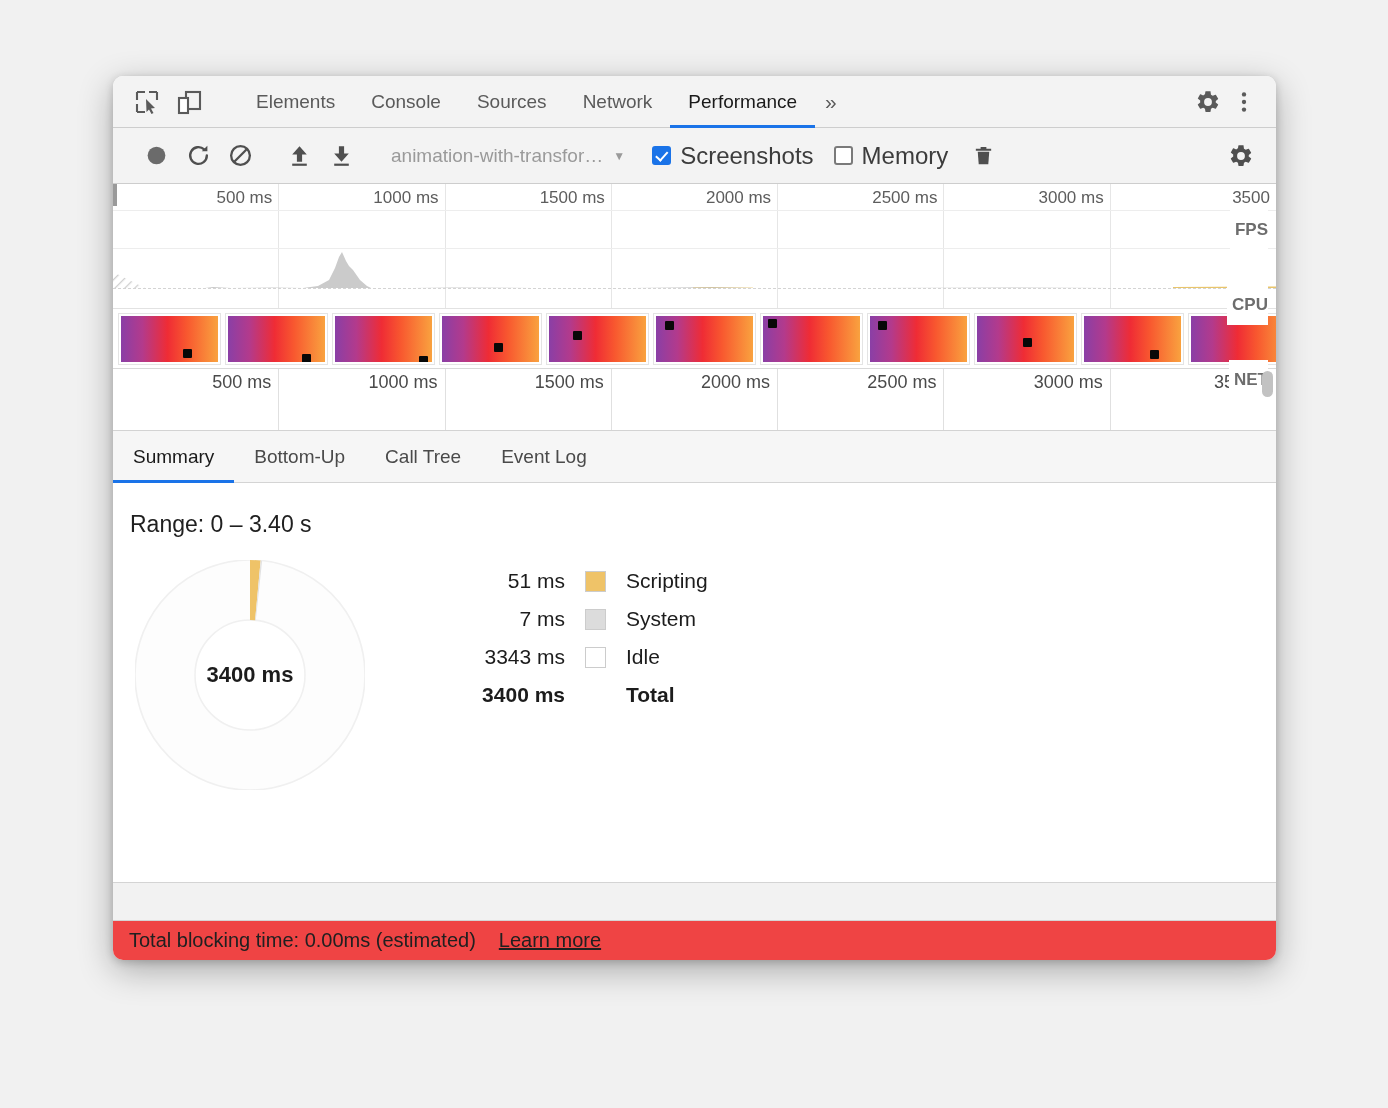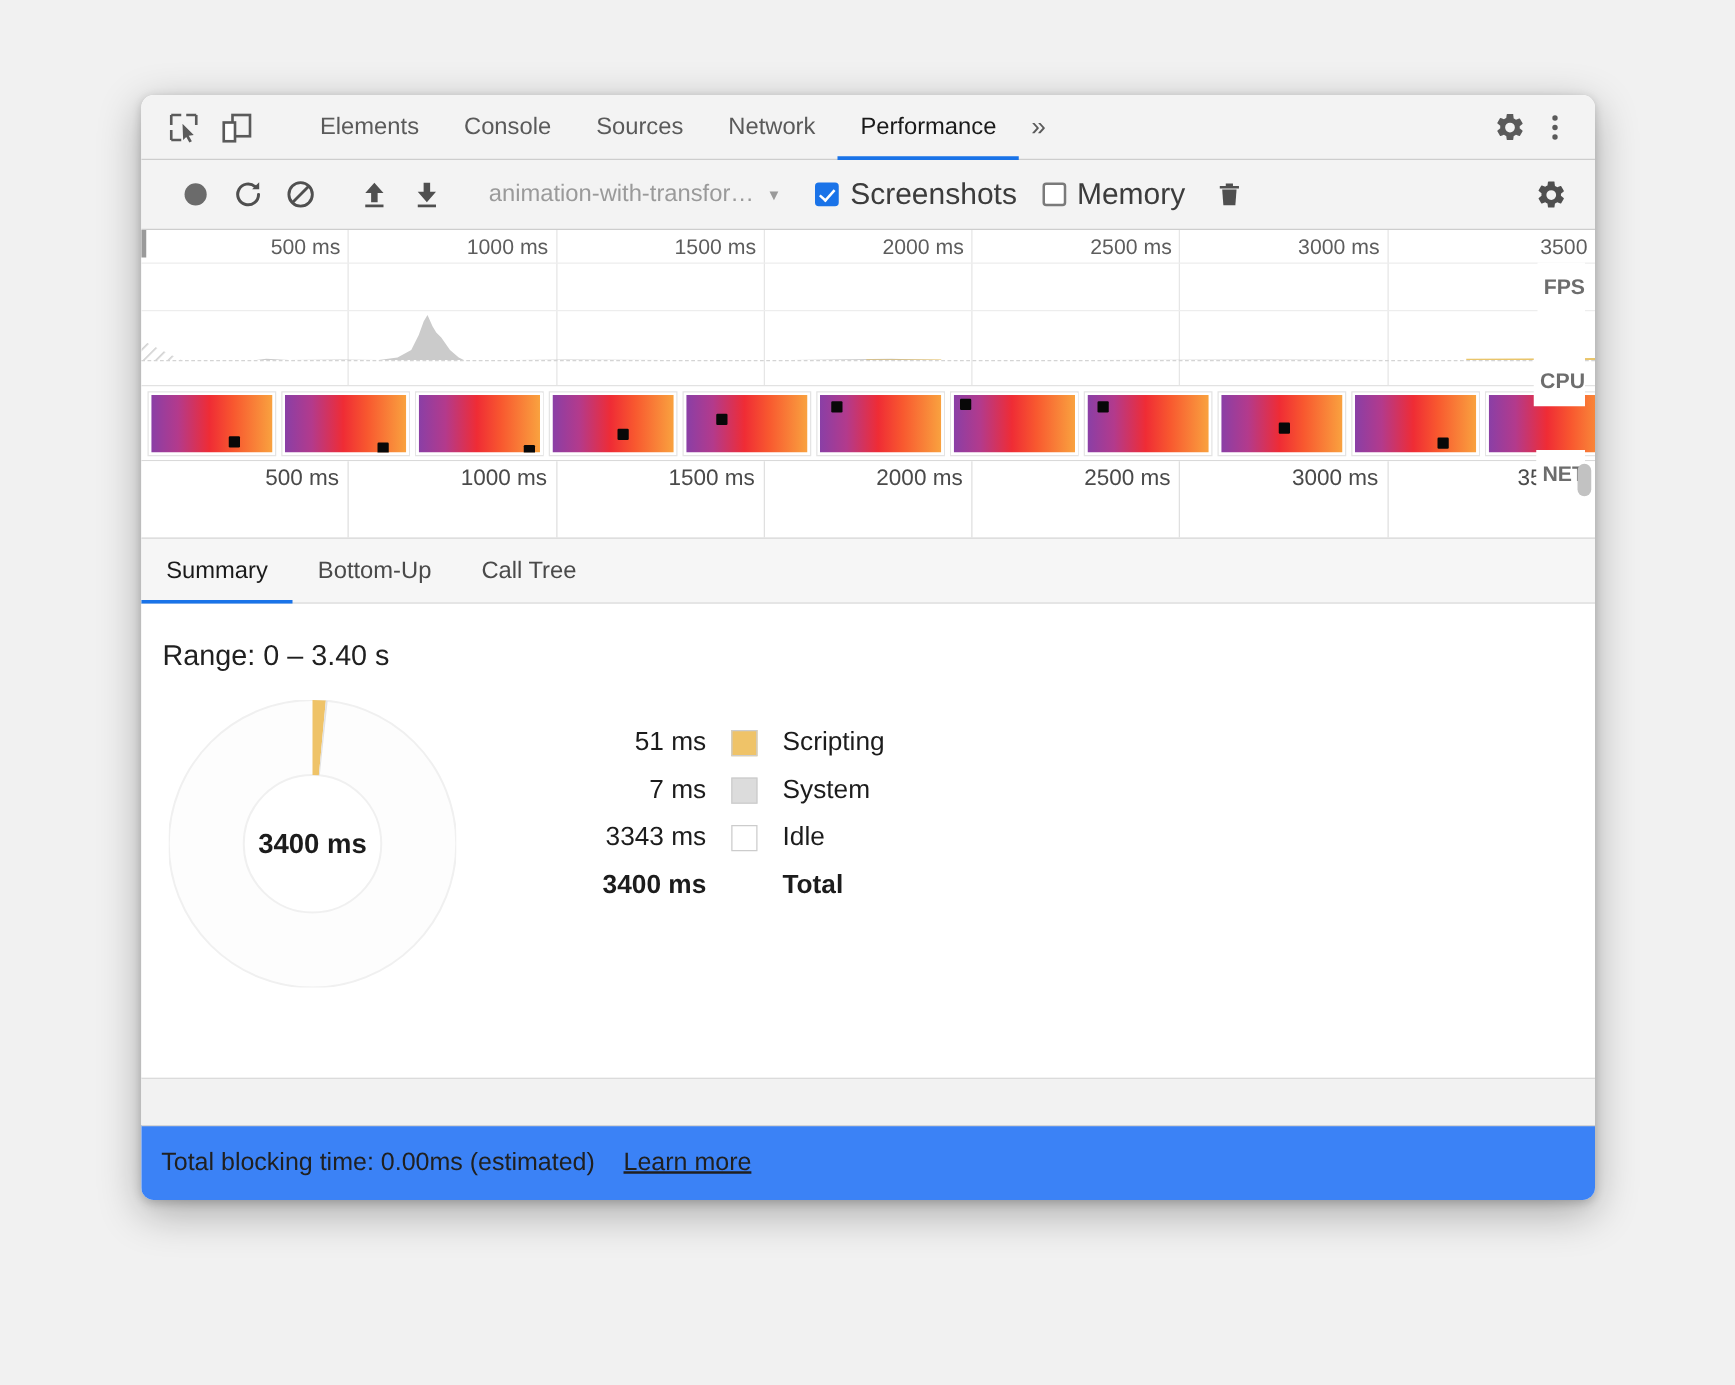--- a/index.html
+++ b/index.html
@@ -297,21 +297,21 @@
   }
   .donut-center {
     position: absolute;
     left: 50%; top: 50%;
     transform: translate(-50%,-50%);
     font-size: 22px; font-weight: bold;
     color: #1c1c1c;
   }
   .legend {
     margin-left: 78px;
-    margin-top: 22px;
+    margin-top: 9px;
     display: flex;
     flex-direction: column;
     gap: 14px;
   }
   .lg-row {
     display: flex; align-items: center;
     font-size: 21px;
     color: #1c1c1c;
   }
   .lg-val { width: 122px; text-align: right; }
@@ -325,22 +325,22 @@
   .lg-row.total { font-weight: bold; }
 
   
   .statusbar-top {
     height: 38px;
     background: #f2f2f2;
     border-top: 1px solid #d4d4d4;
     flex: none;
   }
   .statusbar {
-    height: 60px;
-    background: #3b82f6;
+    height: 40px;
+    background: #ef4444;
     border-top: 1px solid #d4d4d4;
     display: flex;
     align-items: center;
     padding-left: 16px;
     font-size: 20px;
     color: #202020;
     flex: none;
   }
   .learn-more {
     margin-left: 23px;
@@ -562,20 +562,21 @@
           <span class="lr-lbl">3500 n</span>
         </div>
     </div>
     <div class="vscroll-thumb"></div>
   </div>
 
   <div class="detailtabs">
     <div class="dtab active">Summary</div>
     <div class="dtab">Bottom-Up</div>
     <div class="dtab">Call Tree</div>
+    <div class="dtab">Event Log</div>
   </div>
 
   <div class="summary">
     <div class="range-line">Range: 0 – 3.40 s</div>
     <div class="summary-inner">
 
       <div class="donut-wrap">
         <svg width="230" height="230" viewBox="0 0 230 230">
 
           <circle cx="115" cy="115" r="85" fill="none" stroke="#fdfdfd" stroke-width="60" stroke-dasharray="525.2 9.0" stroke-dashoffset="0" transform="rotate(-84 115 115)"></circle>

